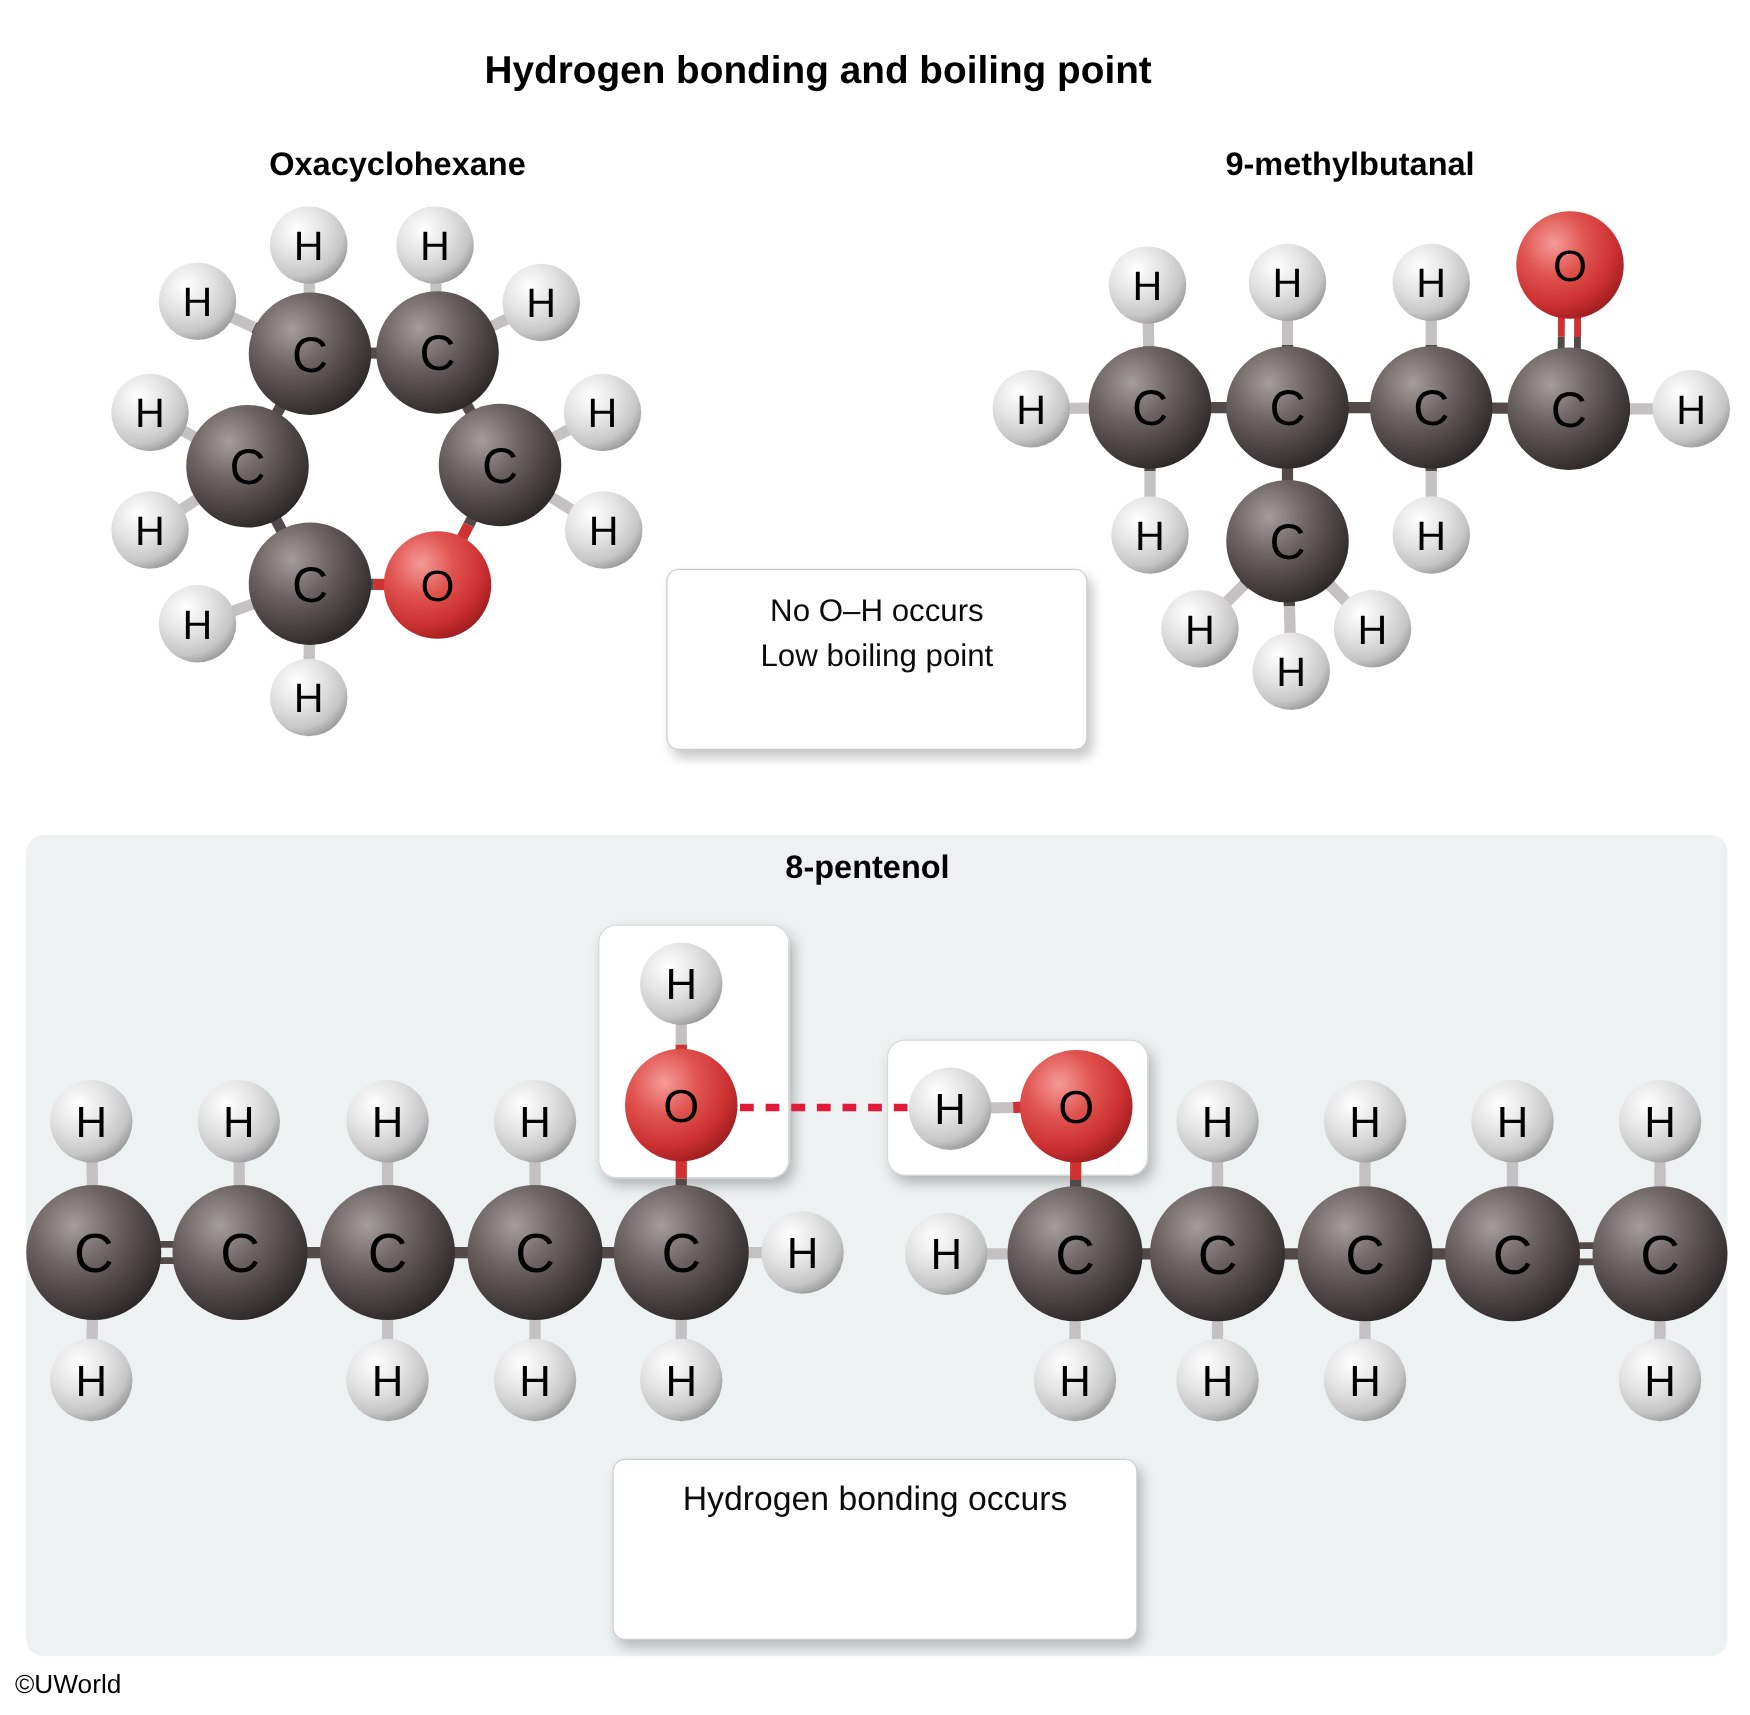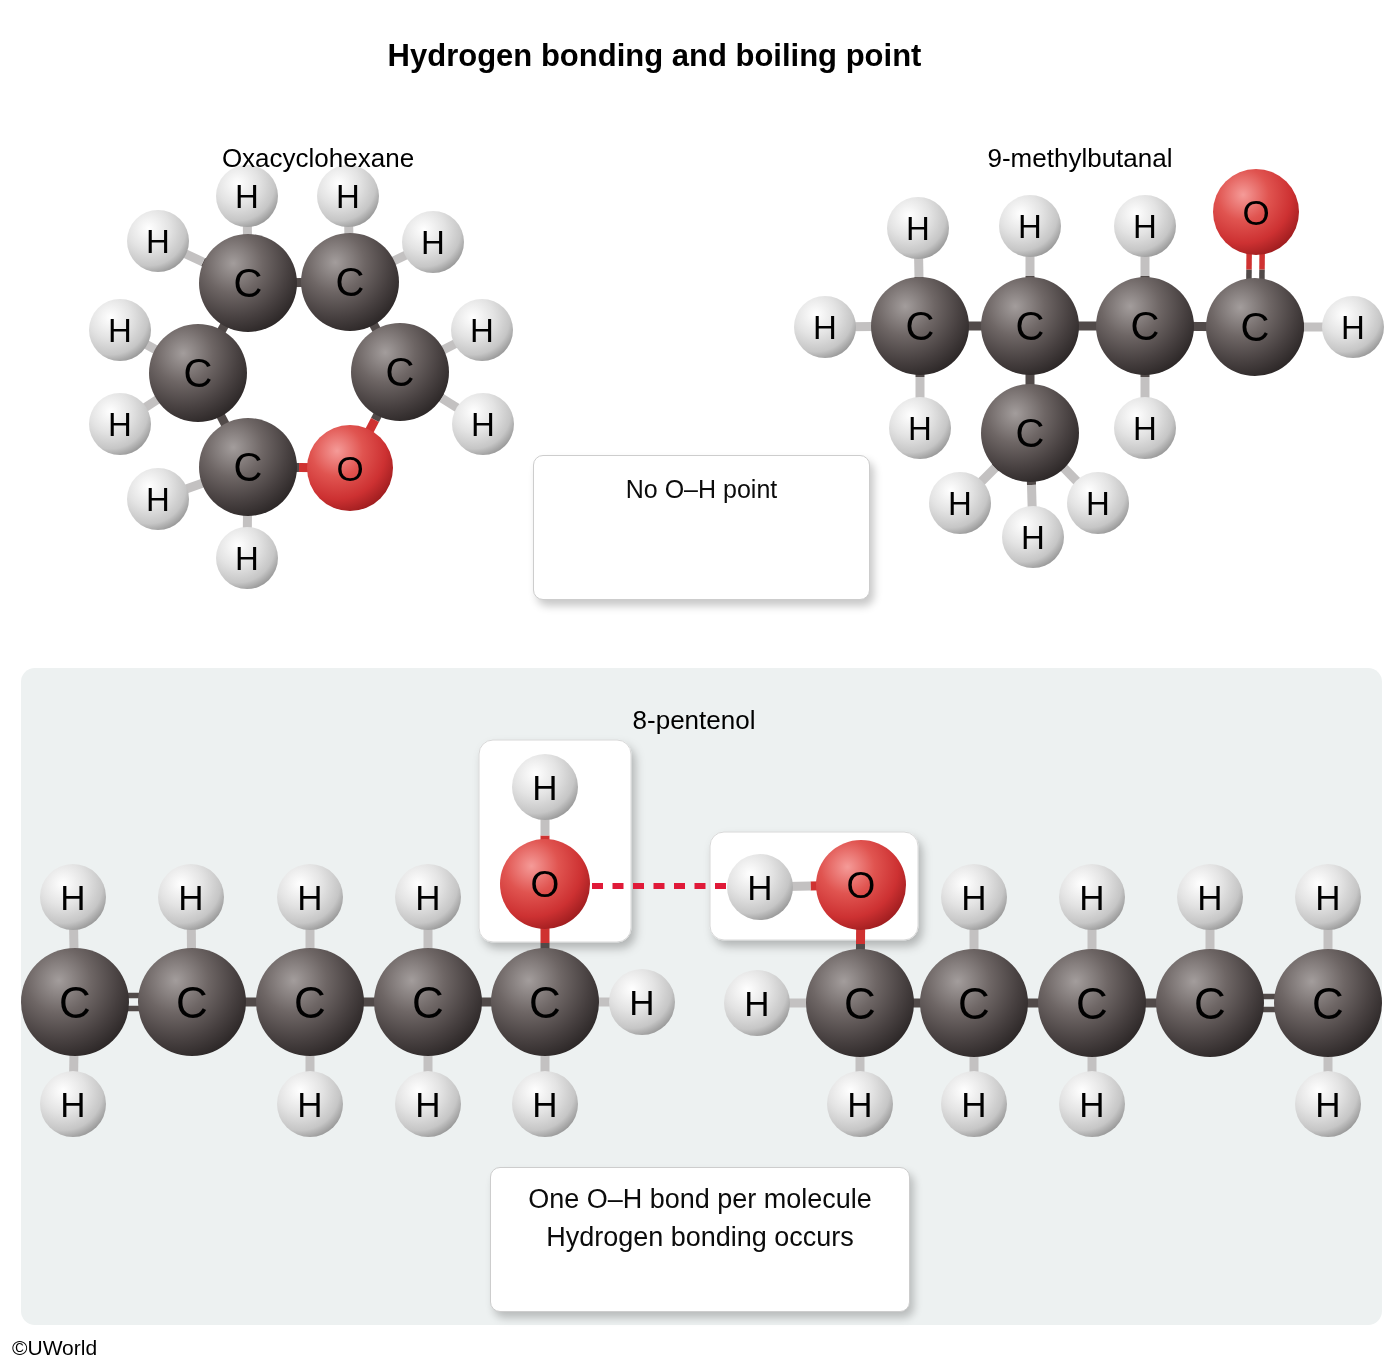--- a/index.html
+++ b/index.html
@@ -10,21 +10,21 @@
     position:relative;
     overflow:hidden;
     color:#000;
   }
   .title {
     position:absolute; top:38px; left:0; width:1309px;
     text-align:center; font-size:31px; font-weight:bold; z-index:3;
   }
   .mol-label {
     position:absolute; transform:translateX(-50%);
-    font-size:26px; font-weight:normal; white-space:nowrap; z-index:3;margin-top:27px;
+    font-size:26px; font-weight:bold; white-space:nowrap; z-index:3;
   }
   .lbl-oxa { left:318px; top:116px; }
   .lbl-mb  { left:1080px; top:116px; }
   .lbl-pent{ left:694px; top:678px; }
   .panel {
     position:absolute; left:21px; top:668px; width:1361px; height:657px;
     border-radius:14px; z-index:1; background:#edf1f1;
   }
   #mol-svg { position:absolute; left:0; top:0; z-index:2; }
   #mol-svg text { font-family:"Liberation Sans", sans-serif; fill:#000; }
@@ -319,23 +319,23 @@
         <circle cx="974" cy="1104" r="33" fill="url(#gradH)"></circle>
         <text x="974" y="1104" dy="0.36em" text-anchor="middle" font-size="35">H</text>
         <circle cx="1092" cy="1104" r="33" fill="url(#gradH)"></circle>
         <text x="1092" y="1104" dy="0.36em" text-anchor="middle" font-size="35">H</text>
         <circle cx="1328" cy="1104" r="33" fill="url(#gradH)"></circle>
         <text x="1328" y="1104" dy="0.36em" text-anchor="middle" font-size="35">H</text>
       </g>
     </svg>
 
   <div class="note note-top">
-    <div>No O–H point</div>
+    <div>No O–H occurs</div>
+    <div>Low boiling point</div>
   </div>
 
   <div class="note note-bottom">
-    <div>One O–H bond per molecule</div>
     <div>Hydrogen bonding occurs</div>
   </div>
 
   <div class="copyright">©UWorld</div>
 
 </div>
 
 </body></html>

